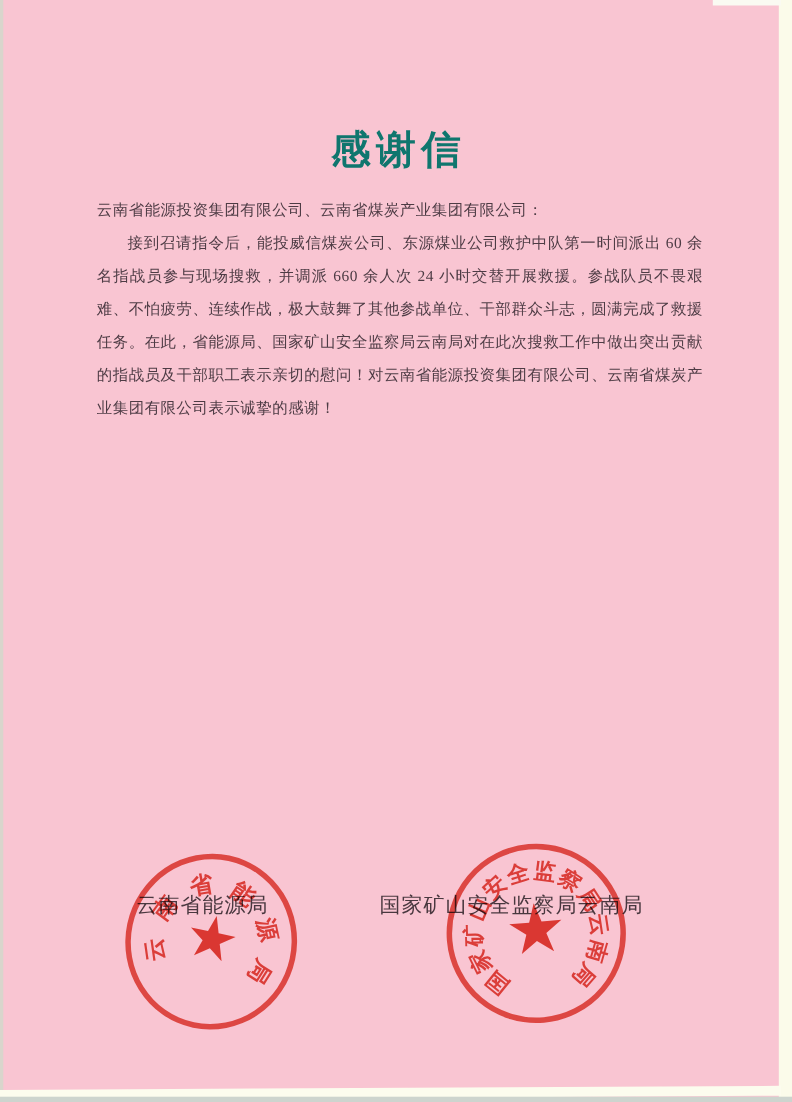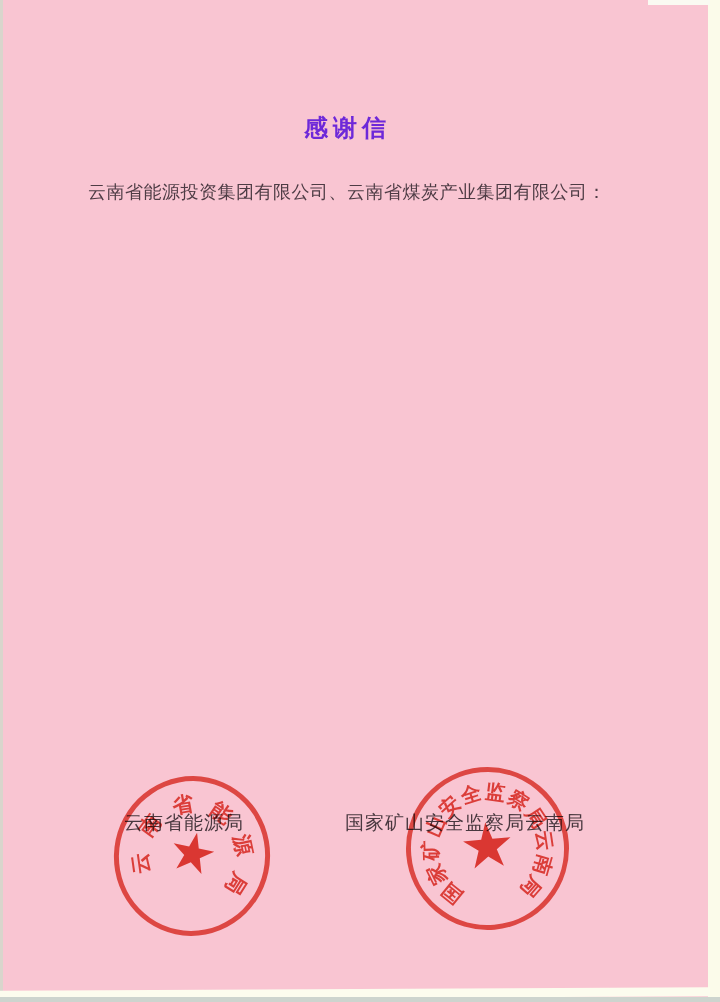--- a/index.html
+++ b/index.html
@@ -6,23 +6,23 @@
   .stage{position:relative;width:720px;height:1002px;overflow:hidden;
          font-family:"Liberation Serif","DejaVu Serif",serif;background:#e9e7e0;}
   .paper{position:absolute;inset:0;background:#f9c5d2;}
   
   .edge-left{position:absolute;left:0;top:0;width:3px;height:100%;background:#d9d5cc;}
   .edge-right{position:absolute;right:0;top:0;width:12px;height:100%;background:#fbfbea;}
   .edge-bottom-cream{position:absolute;left:0;right:10px;bottom:4px;height:9px;background:#fcfcee;transform:rotate(-0.3deg);}
   .edge-bottom-gray{position:absolute;left:0;bottom:0;width:100%;height:5px;background:#cdd4ce;}
   .notch-top{position:absolute;top:0;left:648px;width:62px;height:5px;background:#fafaf2;}
 
-  .title{position:absolute;top:112px;left:72px;width:551px;text-align:center;
-         font-size:24px;font-weight:bold;color:#6d28d9;letter-spacing:5px;}
-  .body{position:absolute;top:177px;left:88px;width:551px;font-size:18px;
+  .title{position:absolute;top:112px;left:87px;width:551px;text-align:center;
+         font-size:36px;font-weight:bold;color:#0f766e;letter-spacing:5px;}
+  .body{position:absolute;top:177px;left:88px;width:551px;font-size:14px;
         line-height:30px;color:#4e3c45;text-align:justify;letter-spacing:0.5px;}
   .body p{margin:0;text-indent:2em;}
   .body p.salutation{text-indent:0;}
 
   .sig{position:absolute;font-size:19px;color:#49383f;letter-spacing:1px;}
   .sig-left{top:810px;left:124px;}
   .sig-right{top:810px;left:345px;}
   .sig-date{top:847px;left:399px;letter-spacing:2px;}
 
   .seal{position:absolute;border:5px solid rgba(221,55,43,.82);border-radius:50%;
@@ -40,20 +40,21 @@
 </head>
 <body>
 
 <div class="stage">
   <div class="paper"></div>
 
   <div class="title">感谢信</div>
 
   <div class="body">
     <p class="salutation">云南省能源投资集团有限公司、云南省煤炭产业集团有限公司：</p>
+    <p>接到召请指令后，能投威信煤炭公司、东源煤业公司救护中队第一时间派出 60 余名指战员参与现场搜救，并调派 660 余人次 24 小时交替开展救援。参战队员不畏艰难、不怕疲劳、连续作战，极大鼓舞了其他参战单位、干部群众斗志，圆满完成了救援任务。在此，省能源局、国家矿山安全监察局云南局对在此次搜救工作中做出突出贡献的指战员及干部职工表示亲切的慰问！对云南省能源投资集团有限公司、云南省煤炭产业集团有限公司表示诚挚的感谢！</p>
   </div>
 
   <div class="sig sig-right">国家矿山安全监察局云南局</div>
   <div class="sig sig-left">云南省能源局</div>
 
   <div class="seal seal-left">
     <span class="star">★</span>
   <span class="arc-char" style="position: absolute; left: 50%; top: 50%; transform: translate(-50%, -50%) rotate(-110deg) translateY(-52px);">云</span>
       <span class="arc-char" style="position: absolute; left: 50%; top: 50%; transform: translate(-50%, -50%) rotate(-66deg) translateY(-52px);">南</span>
       <span class="arc-char" style="position: absolute; left: 50%; top: 50%; transform: translate(-50%, -50%) rotate(-22deg) translateY(-52px);">省</span>

